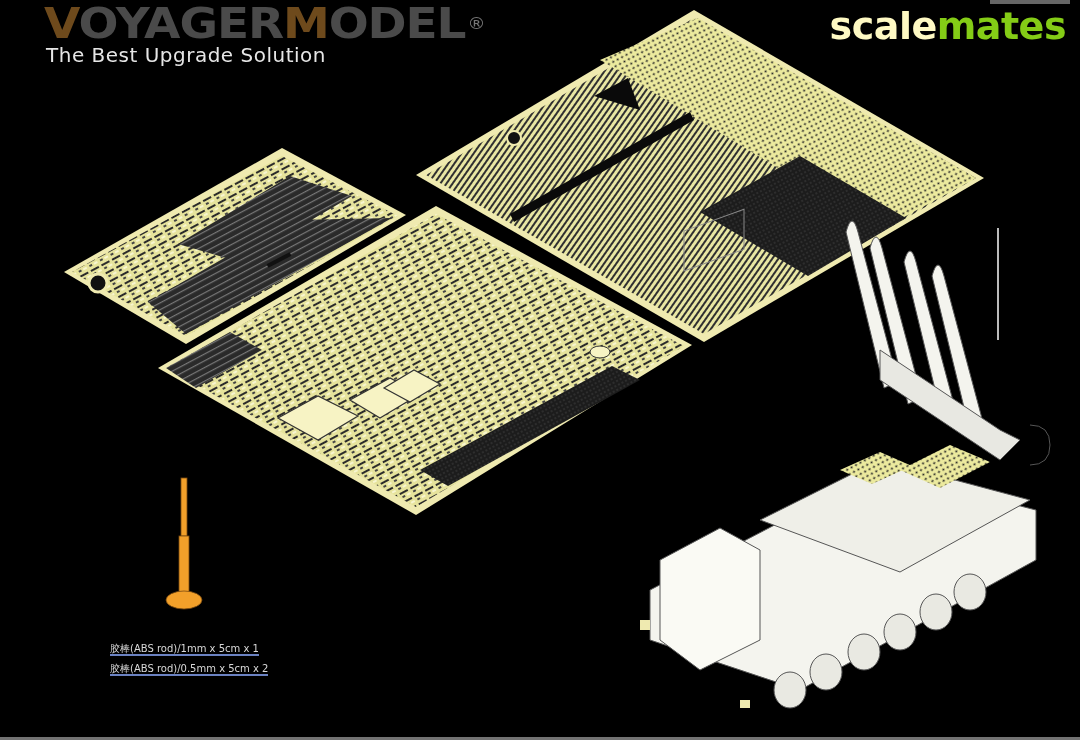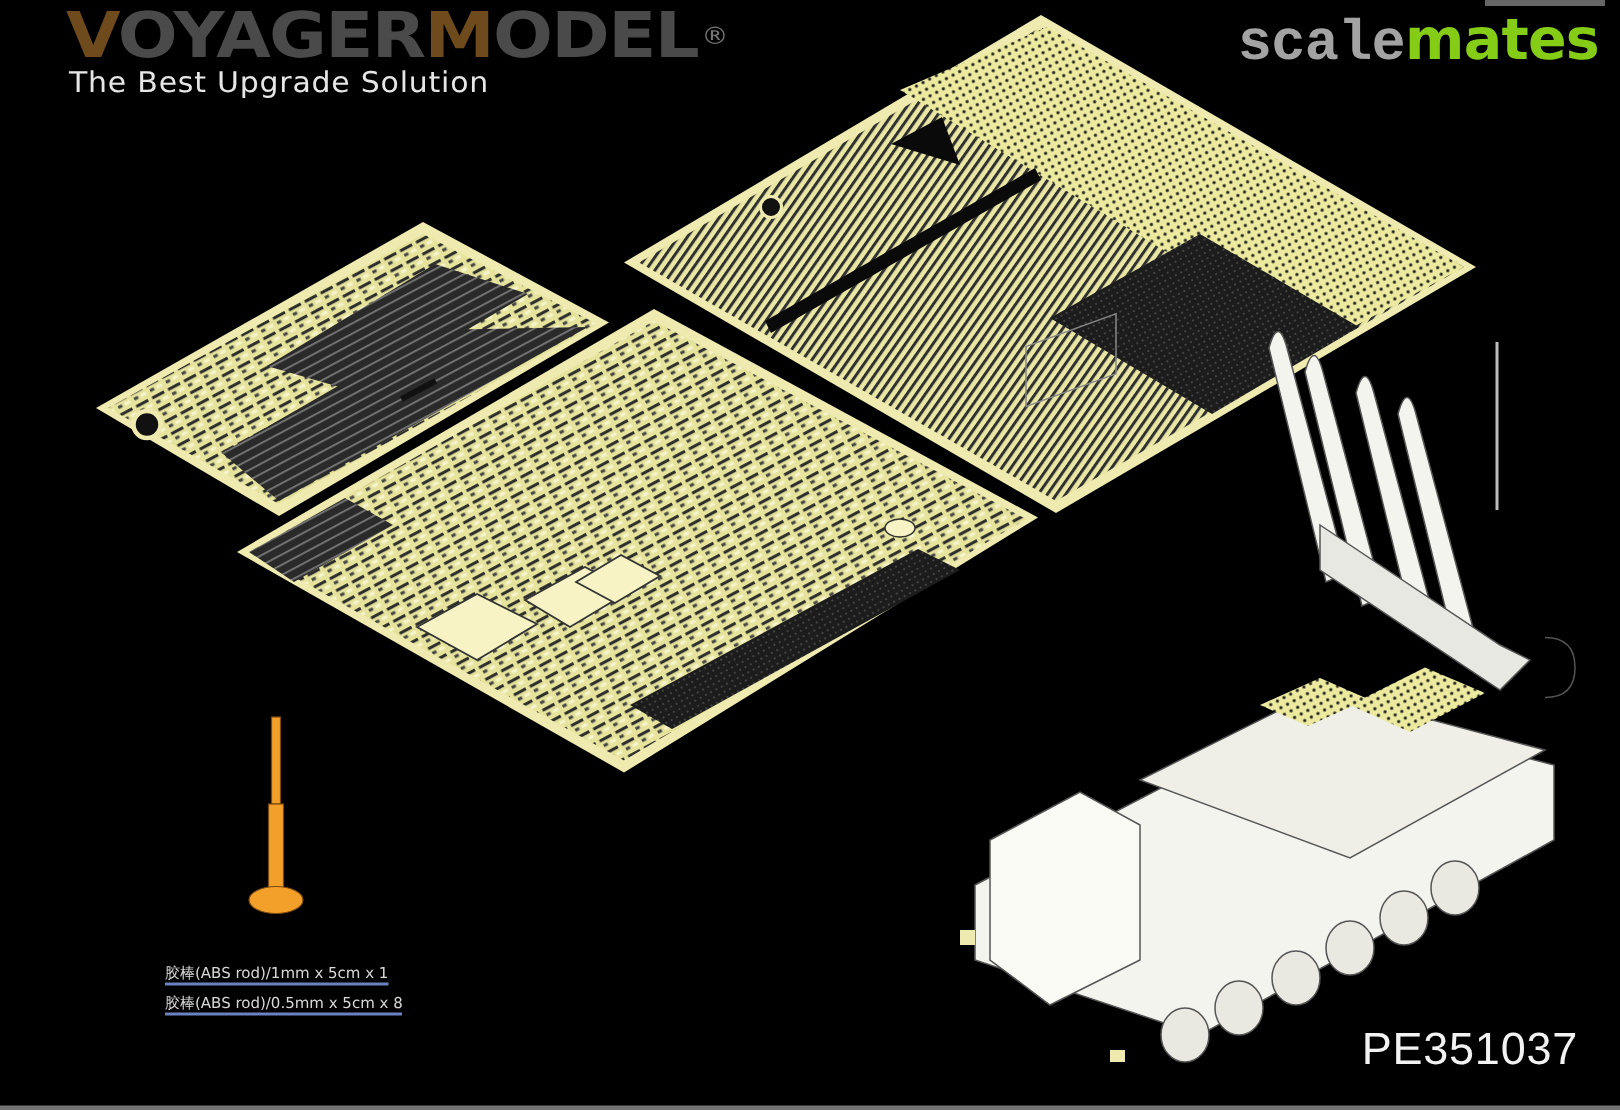--- a/index.html
+++ b/index.html
@@ -3,21 +3,21 @@
 <meta charset="utf-8">
 <style>
   html, body { margin: 0; padding: 0; background: #000; }
   body { width: 1080px; height: 740px; position: relative; overflow: hidden; font-family: "DejaVu Sans", sans-serif; }
   .frame { position: absolute; inset: 0; border-bottom: 3px solid #737373; box-sizing: border-box; }
   .brand { position: absolute; left: 44px; top: 2px; font-family: "DejaVu Sans", sans-serif; font-weight: 900; font-size: 42px; letter-spacing: -1px; color: #4a4a4a; line-height: 44px; transform: scaleX(1.12); transform-origin: left top; }
   .brand .accent { color: #6e4a1c; }
   .brand .reg { font-size: 16px; vertical-align: top; color: #777; font-weight: 400; margin-left: 2px; }
   .tagline { position: absolute; left: 46px; top: 44px; font-family: "DejaVu Sans", sans-serif; font-size: 19px; color: #e6e6e6; letter-spacing: 0.5px; transform: scaleX(1.05); transform-origin: left top; }
   .scalemates { position: absolute; right: 14px; top: 4px; font-family: "DejaVu Sans", sans-serif; font-weight: bold; font-size: 38px; letter-spacing: -0.5px; }
-  .scalemates .s1 { color: #a3a3a3; font-family: Liberation Mono, monospace; }
+  .scalemates .s1 { color: #fef9c3; }
   .scalemates .s2 { color: #84cc16; }
   .sm-bar { position: absolute; right: 10px; top: 0; width: 80px; height: 4px; background: #666; }
   .label-line { position: absolute; left: 110px; font-family: "DejaVu Sans", sans-serif; font-size: 10px; color: #d8d8d8; white-space: nowrap; }
   .label-line .u { border-bottom: 2px solid #6b82c2; }
   .code { position: absolute; right: 28px; top: 683px; font-family: "Liberation Sans", sans-serif; font-size: 30px; color: #f2f2f2; letter-spacing: 0.5px; }
   svg { position: absolute; left: 0; top: 0; }
 </style>
 </head>
 <body>
 
@@ -126,17 +126,16 @@
       </g>
       <rect x="640" y="620" width="10" height="10" fill="#efeab0" stroke="none"></rect>
       <rect x="740" y="700" width="10" height="8" fill="#efeab0" stroke="none"></rect>
     </g>
   </svg>
 
   <div class="label-line" style="top:642px;">
     <span class="u">胶棒(ABS rod)/1mm x 5cm x 1</span>
   </div>
   <div class="label-line" style="top:662px;">
-    <span class="u">胶棒(ABS rod)/0.5mm x 5cm x 8</span>
+    <span class="u">胶棒(ABS rod)/0.5mm x 5cm x 2</span>
   </div>
 
-  <div class="code">PE351037</div>
 </div>
 
 </body></html>

